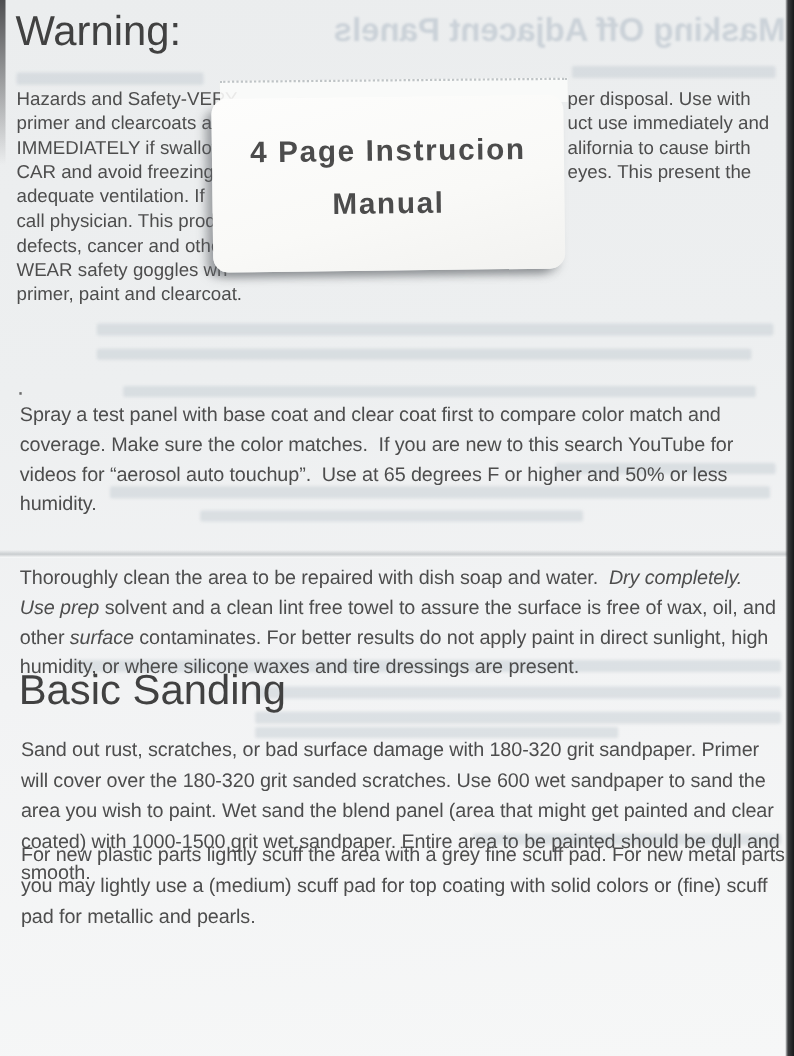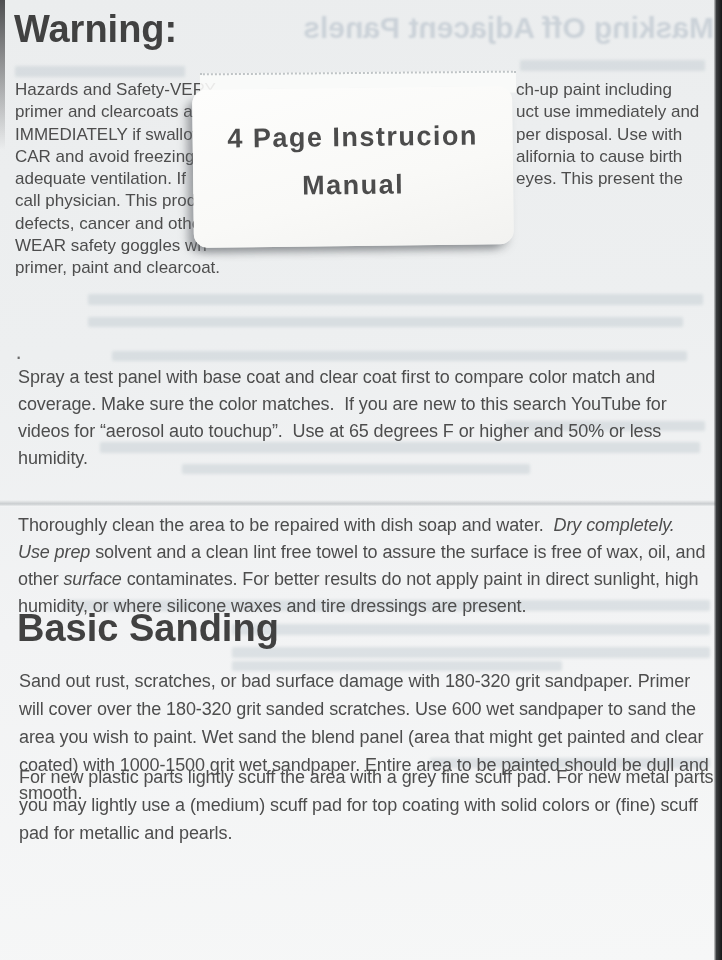--- a/index.html
+++ b/index.html
@@ -1,21 +1,21 @@
 <!DOCTYPE html>
 <html><head>
 <meta charset="utf-8">
 <style>
   html,body { margin:0; padding:0; background:#888; }
   .photo {
     position:relative; width:722px; height:960px; overflow:hidden;
     background:linear-gradient(175deg,#ebedee 0%, #edeff0 35%, #f2f3f4 62%, #f6f7f7 100%);
     font-family:"Liberation Sans","DejaVu Sans",sans-serif;
   }
-  .h { position:absolute; margin:0; font-size:38px; font-weight:700; color:#414141; white-space:nowrap; }
+  .h { position:absolute; margin:0; font-size:38px; font-weight:400; color:#414141; white-space:nowrap; }
   .h-warning { left:14px; top:8px; }
   .h-before  { left:14px; top:294px; }
   .h-surface { left:14px; top:445px; }
   .h-sanding { left:17px; top:607px;text-align:center; }
 
   .body { position:absolute; margin:2px; font-size:18px; line-height:27px; color:#4d4d4d;
           white-space:pre-wrap; letter-spacing:-0.1px; }
   .before-p  { left:16px; top:362px; width:700px; }
   .surface-p { left:16px; top:510px; width:690px; }
   .sanding-p1{ left:17px; top:665px; width:700px; line-height:28px; }
@@ -77,23 +77,22 @@
     <div>IMMEDIATELY if swallow</div>
     <div>CAR and avoid freezing.</div>
     <div>adequate ventilation. If</div>
     <div>call physician. This produ</div>
     <div>defects, cancer and othe</div>
     <div>WEAR safety goggles wh</div>
     <div>primer, paint and clearcoat.</div>
   </div>
 
   <div class="warn-col warn-right">
-    <div>ch-up paint including</div>
+    <div>per disposal. Use with</div>
     <div>uct use immediately and</div>
-    <div>per disposal. Use with</div>
     <div>alifornia to cause birth</div>
     <div>eyes. This present the</div>
   </div>
 
   <div class="perf-strip"></div>
   <div class="sticker">
     <div class="l1">4 Page Instrucion</div>
     <div class="l2">Manual</div>
   </div>
 

